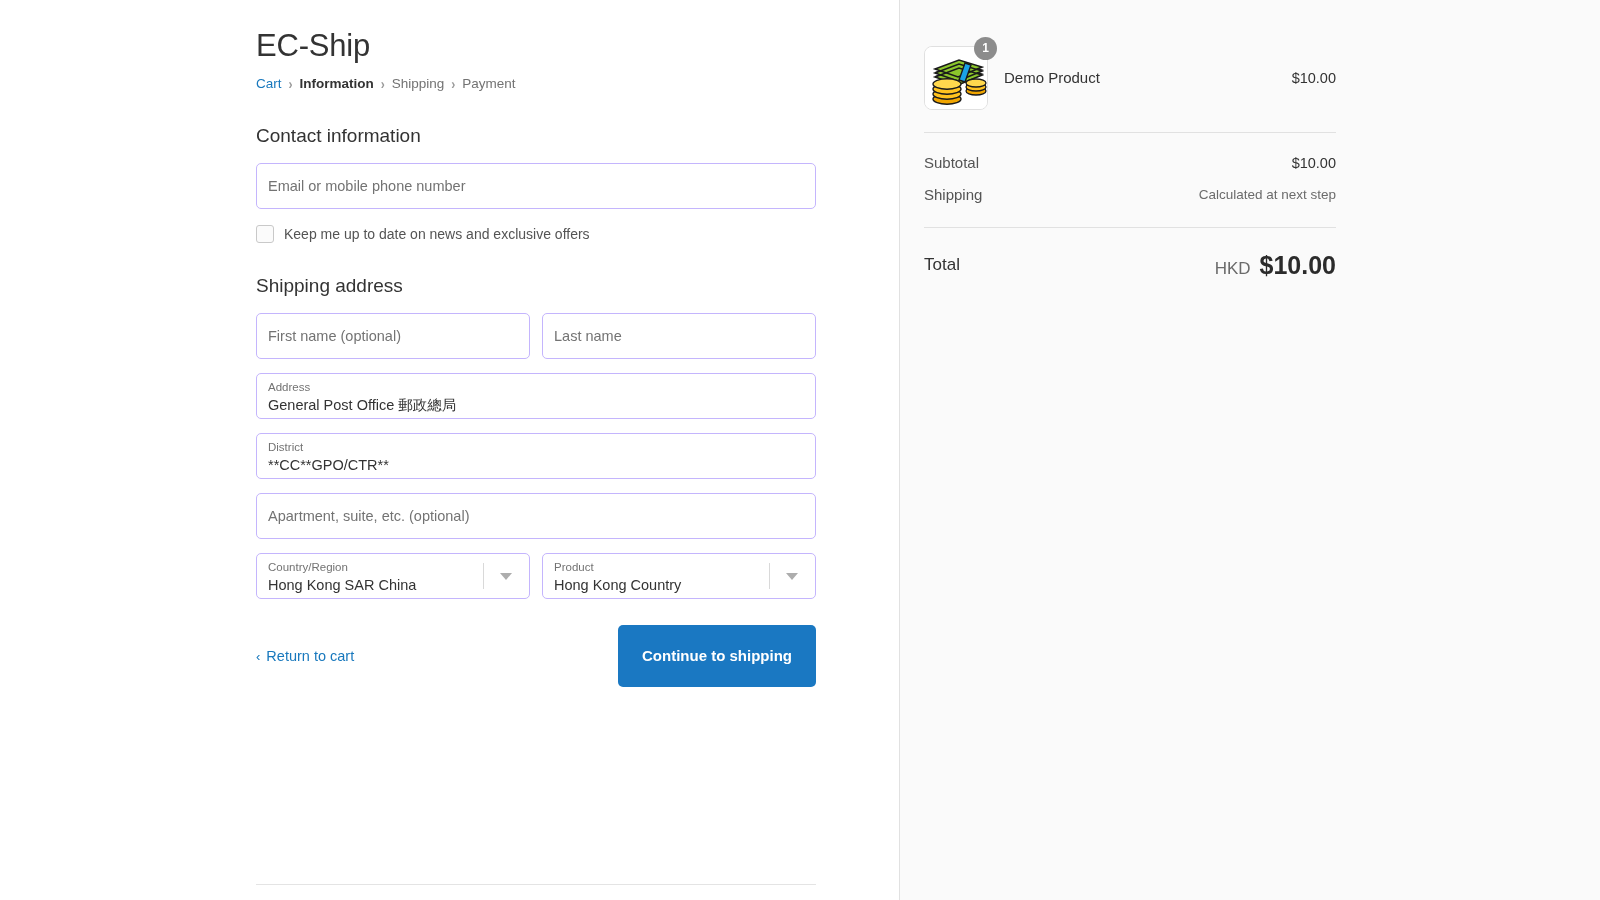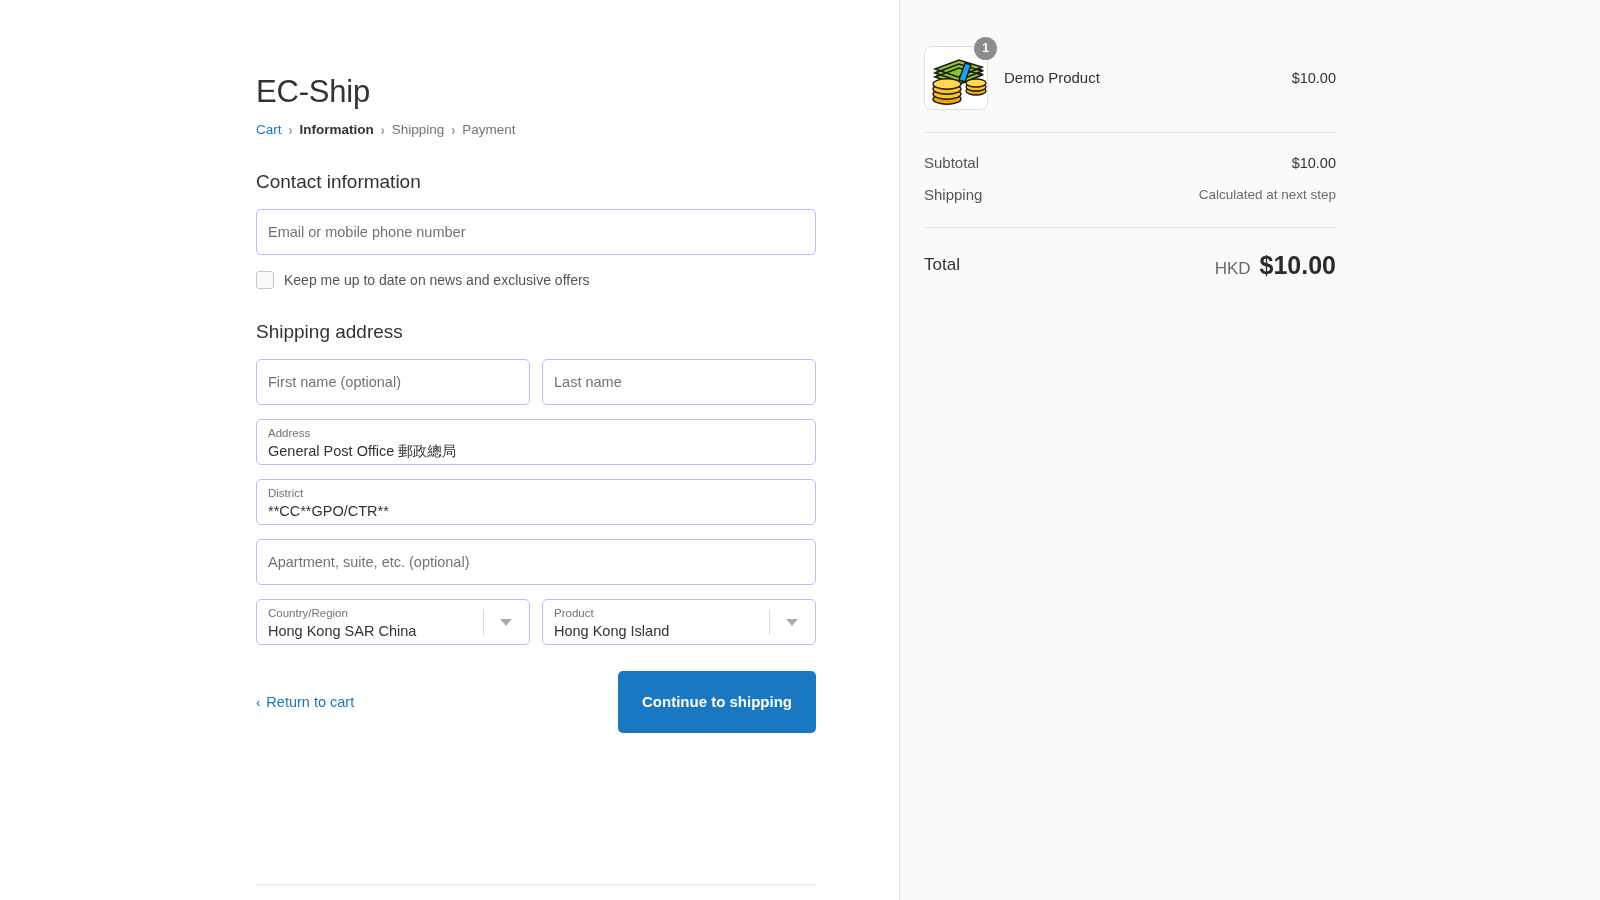--- a/index.html
+++ b/index.html
@@ -33,21 +33,21 @@
 
   .main-inner {
     position: absolute;
     left: 256px;
     top: 0;
     width: 560px;
   }
 
   .brand-title {
     margin: 0;
-    padding-top: 71px;
+    padding-top: 25px;
     font-size: 31px;
     font-weight: 400;
     color: #333333;
     letter-spacing: -0.2px;
     line-height: 42px;
   }
 
   .breadcrumb {
     margin-top: 8px;
     font-size: 13.5px;
@@ -370,21 +370,21 @@
       <div class="row2">
         <div class="field filled">
           <span class="flabel">Country/Region</span>
           <span class="fval">Hong Kong SAR China</span>
           <span class="select-caret">
               <span class="caret-tri"></span>
             </span>
         </div>
         <div class="field filled">
           <span class="flabel">Product</span>
-          <span class="fval">Hong Kong Island</span>
+          <span class="fval">Hong Kong Country</span>
           <span class="select-caret">
               <span class="caret-tri"></span>
             </span>
         </div>
       </div>
 
       <div class="actions">
         <span class="return-link">
           <span class="chev-left">‹</span>
           <span>Return to cart</span>

